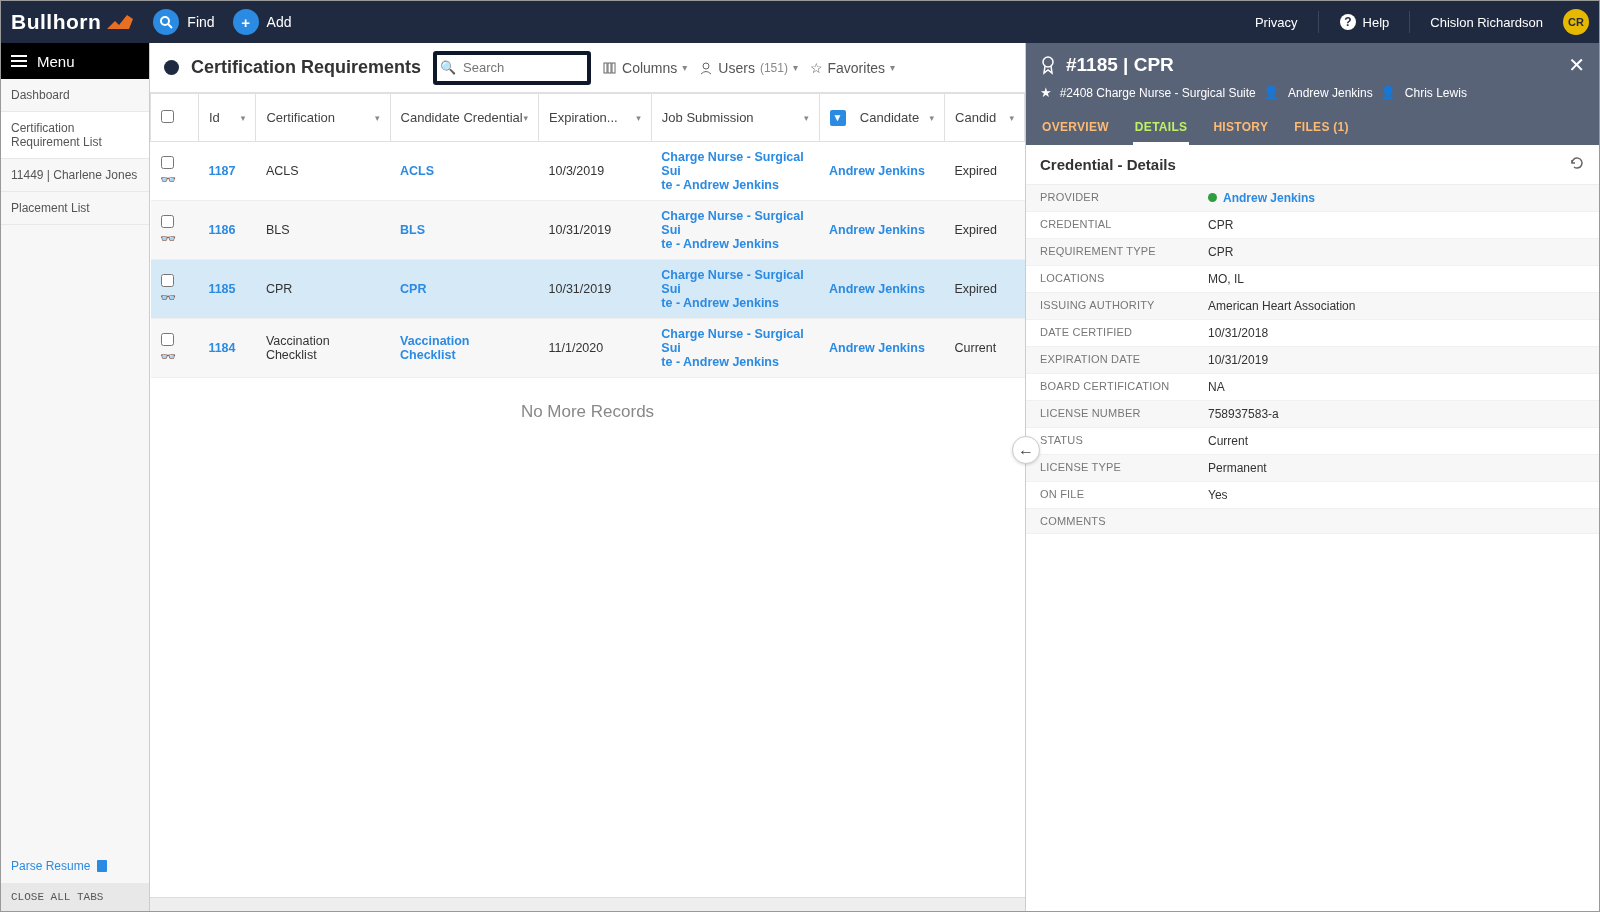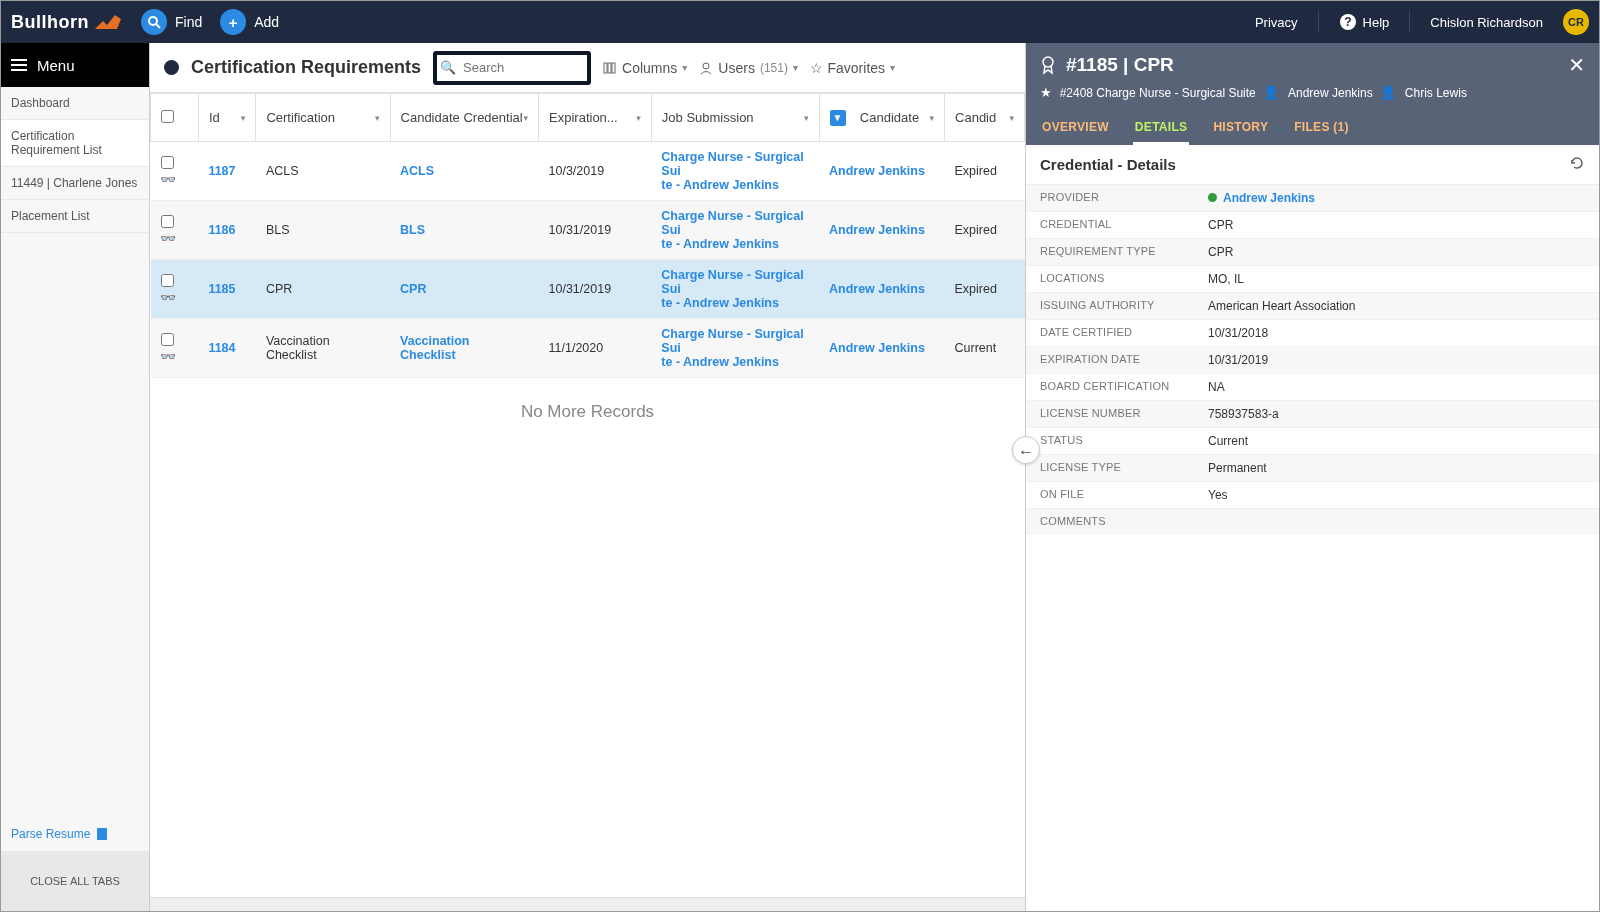--- a/index.html
+++ b/index.html
@@ -1,42 +1,42 @@
 <!DOCTYPE html>
 <html><head>
 <meta charset="utf-8">
 <style>
 * { box-sizing: border-box; margin: 0; padding: 0; }
 body { font-family: -apple-system, "Segoe UI", Arial, sans-serif; font-size: 13px; color: #333; background: #fff; overflow: hidden; }
 .app { width: 1600px; height: 912px; display: flex; flex-direction: column; border: 1px solid #999; }
 
 
 .topbar { height: 42px; background: #1f293f; display: flex; align-items: center; color: #fff; padding: 0 10px; }
-.logo { display: flex; align-items: center; font-weight: bold; font-size: 18px; margin-right: 18px; letter-spacing: 0.5px; }
+.logo { display: flex; align-items: center; font-weight: bold; font-size: 21px; margin-right: 18px; letter-spacing: 0.5px; }
 .logo svg { margin-left: 4px; }
 .top-btn { display: flex; align-items: center; margin-right: 18px; cursor: pointer; font-size: 14px; }
 .top-btn .circle { width: 26px; height: 26px; border-radius: 50%; background: #2b8ae2; display: flex; align-items: center; justify-content: center; margin-right: 8px; font-size: 15px; font-weight: bold; }
 .top-right { margin-left: auto; display: flex; align-items: center; gap: 20px; font-size: 13px; }
 .top-right .help { display: flex; align-items: center; gap: 6px; }
 .avatar { width: 26px; height: 26px; border-radius: 50%; background: #e6b800; color: #1f293f; display: flex; align-items: center; justify-content: center; font-weight: bold; font-size: 11px; }
 .divider-v { width: 1px; height: 22px; background: #3a4560; }
 
 
 .body { flex: 1; display: flex; min-height: 0; }
 
 
 .sidebar { width: 149px; background: #f7f7f7; border-right: 1px solid #ccc; display: flex; flex-direction: column; }
-.menu-header { background: #000; color: #fff; height: 44px; display: flex; align-items: center; padding: 0 10px; font-size: 15px; gap: 10px; }
+.menu-header { background: #000; color: #fff; height: 36px; display: flex; align-items: center; padding: 0 10px; font-size: 15px; gap: 10px; }
 .menu-icon { display: inline-block; }
 .menu-icon span { display: block; width: 16px; height: 2px; background: #fff; margin: 3px 0; }
 .side-item { padding: 9px 10px; font-size: 12px; color: #555; border-bottom: 1px solid #e8e8e8; cursor: pointer; }
 .side-item.active { background: #fff; }
 .side-bottom { margin-top: auto; }
 .parse-resume { padding: 10px; color: #2b8ae2; font-size: 12px; display: flex; align-items: center; gap: 6px; cursor: pointer; text-align: center; }
-.close-tabs { background: #e8e8e8; padding: 24px 10px; font-size: 11px; text-align: center; color: #555; cursor: pointer; }
+.close-tabs { background: #e8e8e8; padding: 8px 10px; font-size: 11px; color: #555; cursor: pointer; font-family: Liberation Mono, monospace; }
 
 
 .main { flex: 1; display: flex; flex-direction: column; min-width: 0; position: relative; }
 
 
 .toolbar { height: 50px; display: flex; align-items: center; padding: 0 14px; gap: 12px; border-bottom: 1px solid #e0e0e0; }
 .bullet { width: 15px; height: 15px; border-radius: 50%; background: #1f293f; }
 .page-title { font-size: 18px; font-weight: 600; color: #333; }
 .search-box { position: relative; }
 .search-box input { width: 158px; height: 34px; border: 4px solid #0f172a; border-radius: 3px; padding: 0 8px 0 26px; font-size: 13px; }

